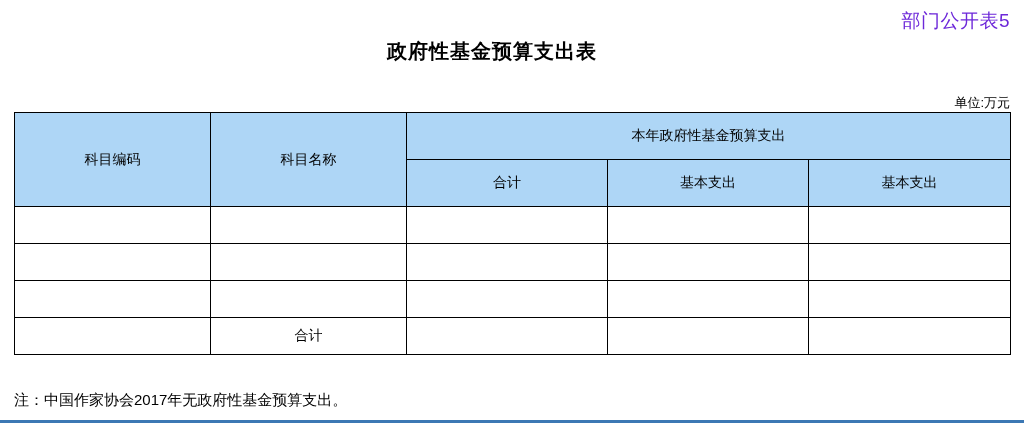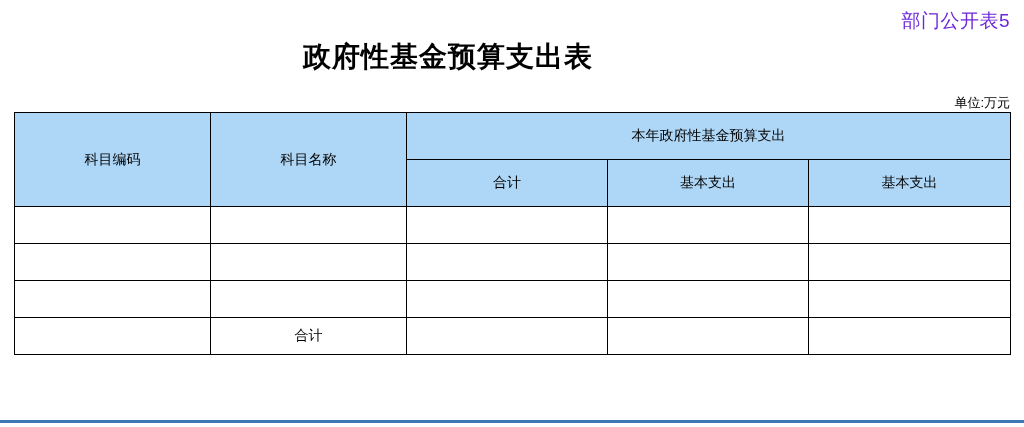--- a/index.html
+++ b/index.html
@@ -28,23 +28,24 @@
     letter-spacing: 0.5px;
     color: #6d28d9;
     margin-left: 22px;
   }
   .doc-title {
     position: absolute;
     top: 38px;
     left: 0;
     width: 896px;
     text-align: center;
-    font-size: 28px;
+    font-size: 20px;
     font-weight: bold;
     letter-spacing: 1px;
+    padding-left: 44px;
   }
   .unit-note {
     position: absolute;
     top: 94px;
     right: 14px;
     font-size: 13px;
   }
   table.budget {
     position: absolute;
     top: 112px;
@@ -142,16 +143,17 @@
       <tr class="data-row">
         <td></td>
         <td>合计</td>
         <td></td>
         <td></td>
         <td></td>
       </tr>
     </tbody>
   </table>
 
+  <div class="note">注：中国作家协会2017年无政府性基金预算支出。</div>
 
   <div class="bottom-rule"></div>
 
 </div>
 
 </body></html>

